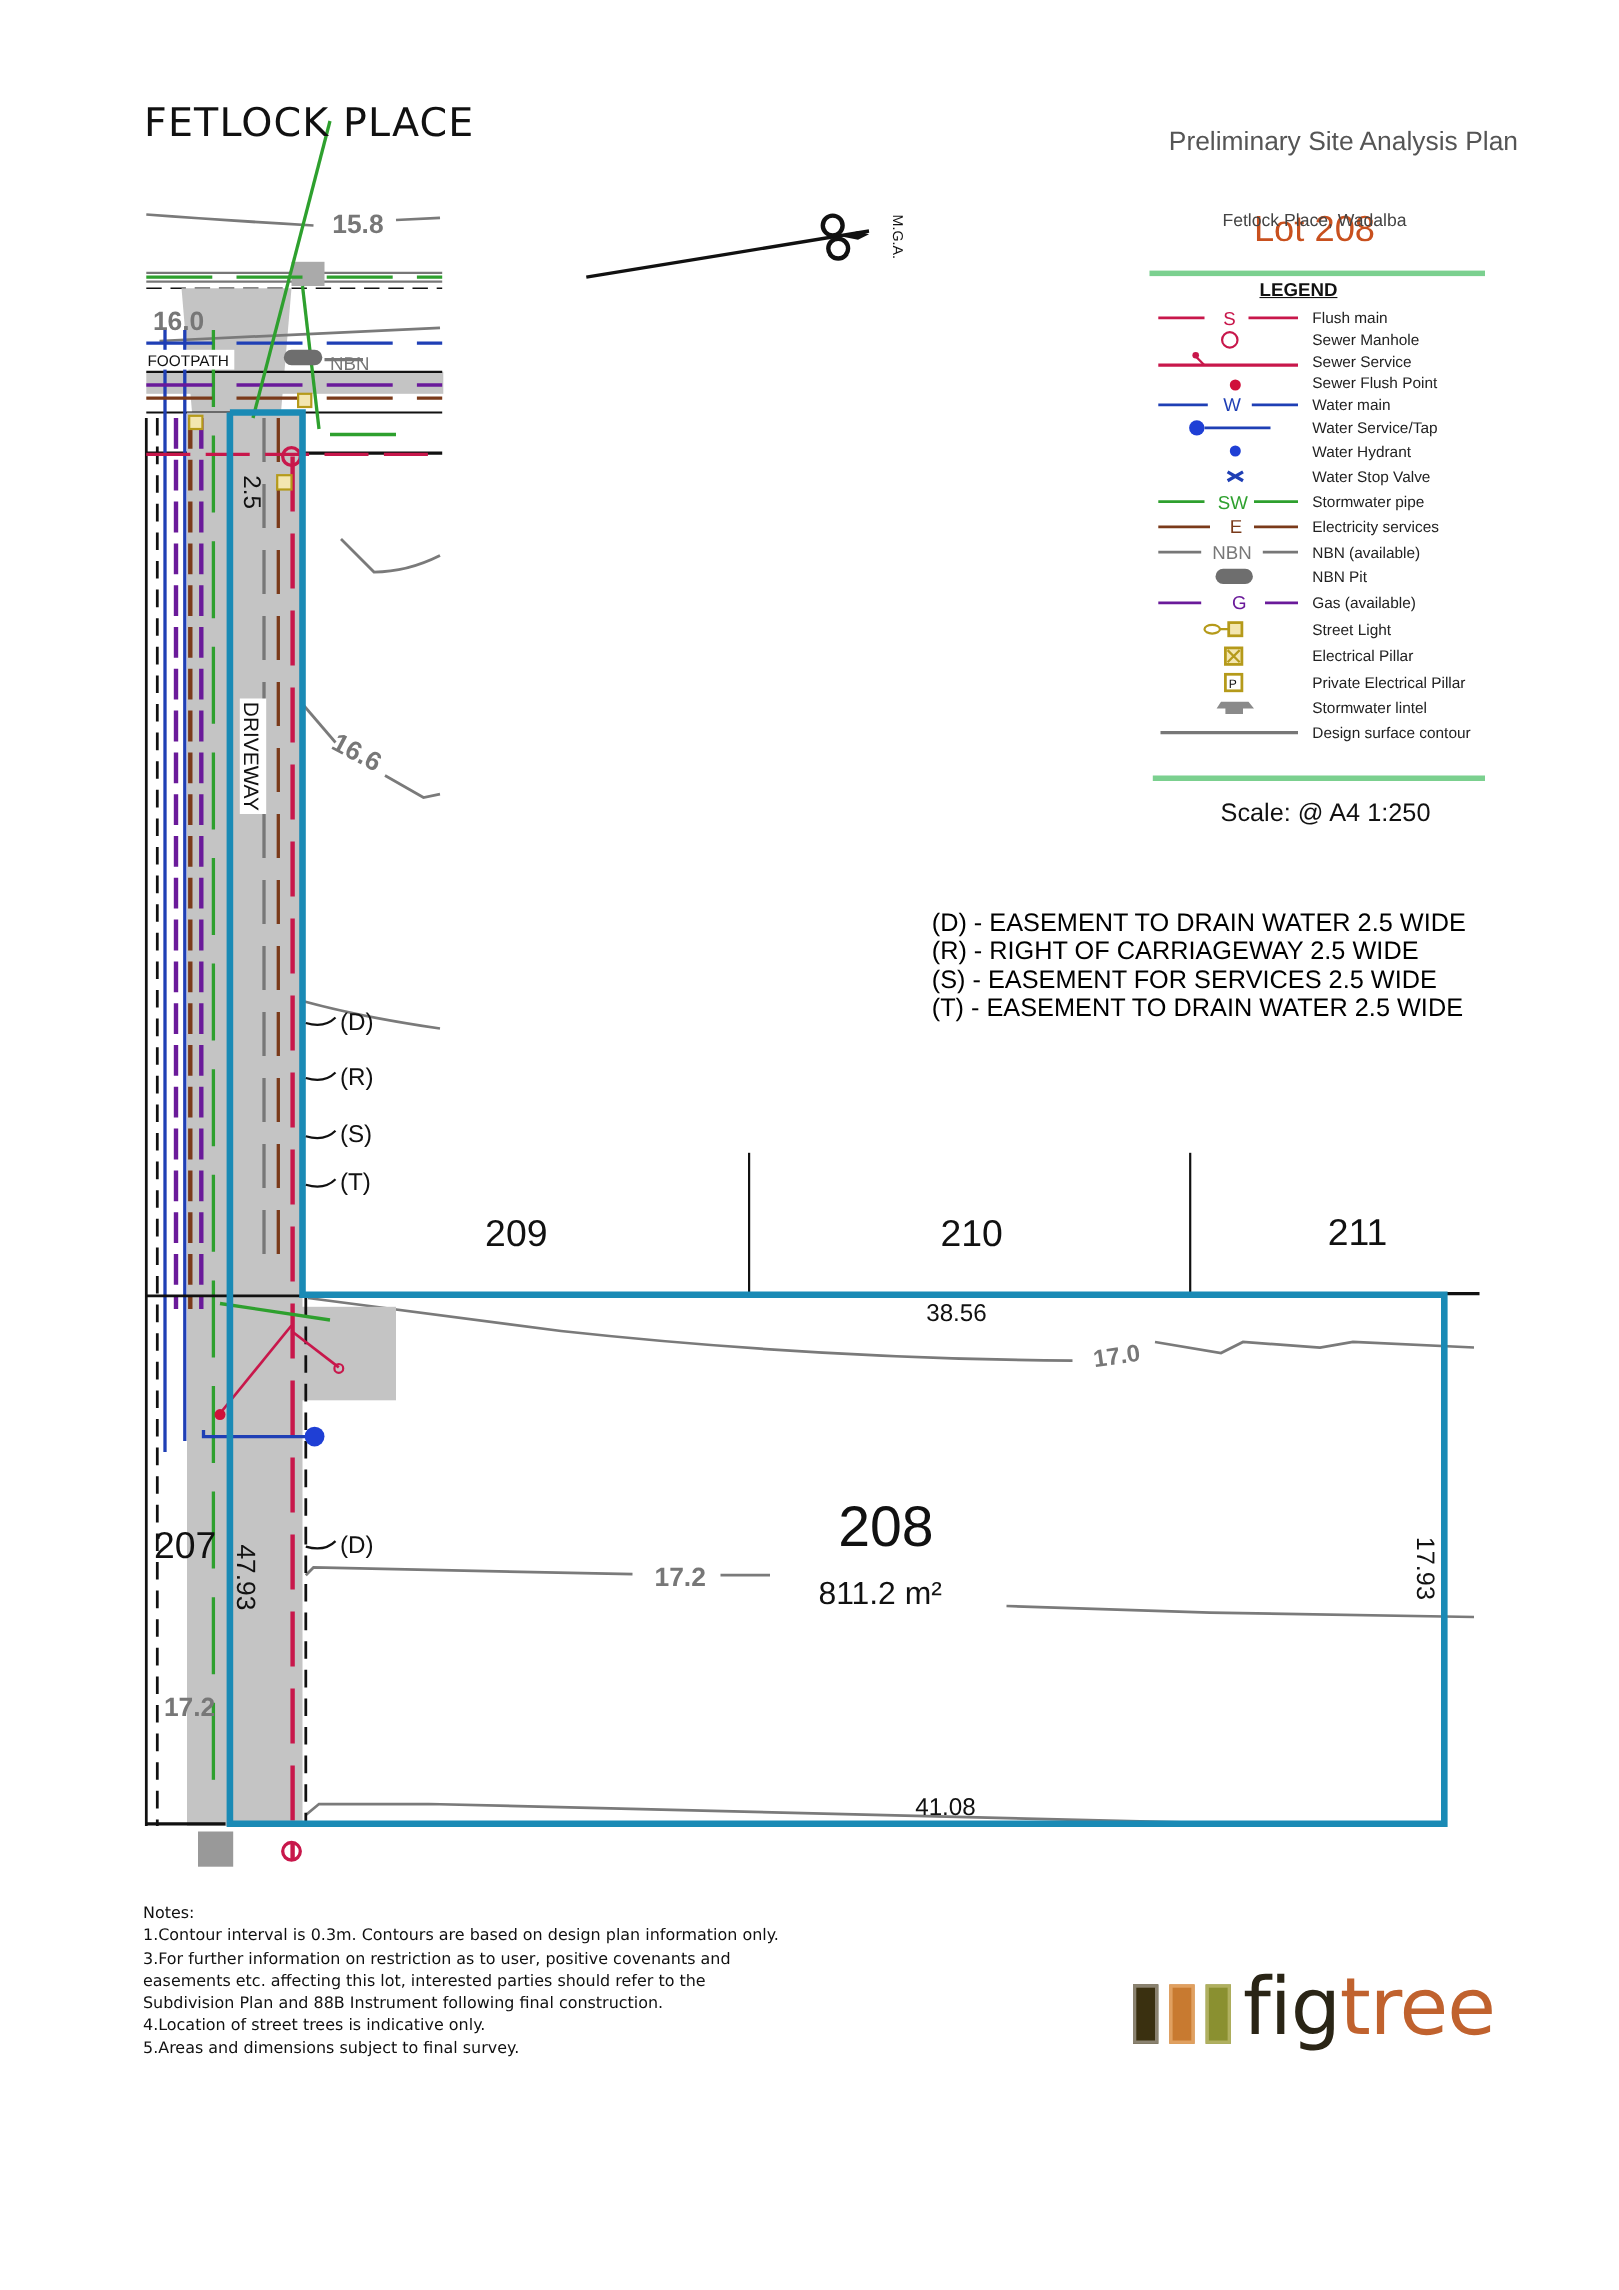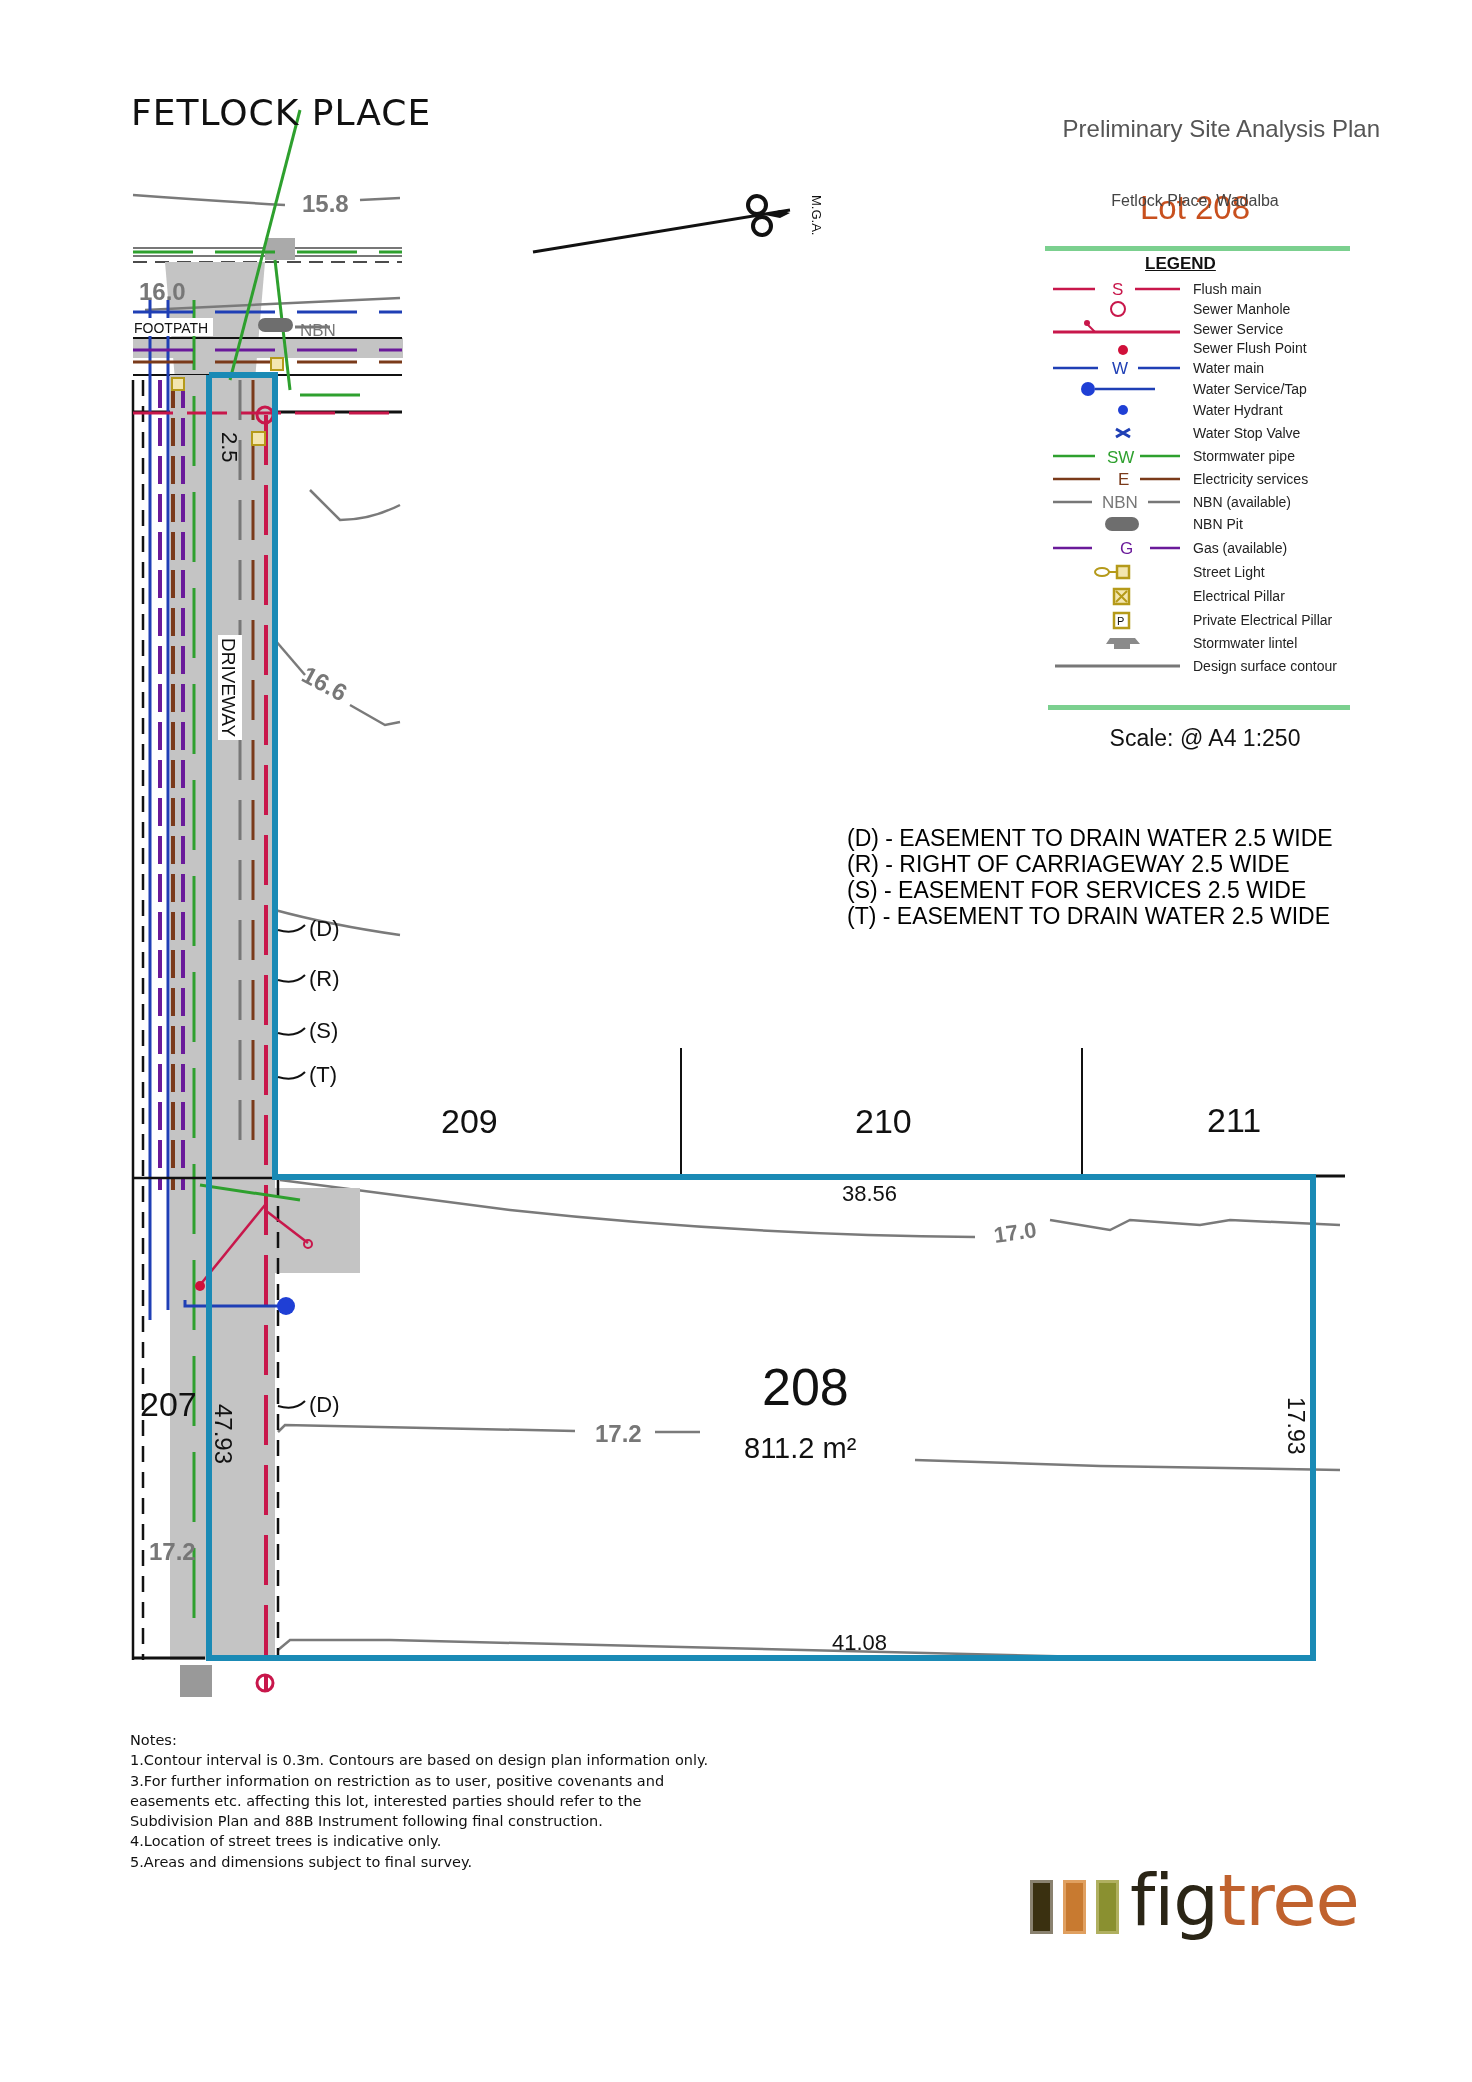--- a/index.html
+++ b/index.html
@@ -15,21 +15,21 @@
   .legend { position: absolute; left: 1050px; top: 252px; width: 310px; }
   .legend-title { position: absolute; left: 95px; top: 2px; font-size: 17px; font-weight: bold; text-decoration: underline; }
   .legend-row { position: absolute; left: 0; height: 22px; width: 310px; }
   .legend-symbol { position: absolute; left: 0; top: 0; width: 130px; height: 22px; }
   .legend-label { position: absolute; left: 143px; top: 3px; font-size: 14px; color: #222; white-space: nowrap; }
   .scale { position: absolute; left: 1050px; top: 725px; width: 310px; text-align: center; font-size: 23px; color: #111; }
   .easements { position: absolute; left: 847px; top: 825px; font-size: 23px; line-height: 26px; color: #000000; }
   .easement-line { white-space: nowrap; }
   .notes { position: absolute; left: 130px; top: 1730px; width: 580px; font-family: "DejaVu Sans", sans-serif; font-size: 14.5px; line-height: 20.3px; color: #111; }
   .notes div { white-space: normal; }
-  .logo { position: absolute; left: 1030px; top: 1868px; height: 80px; width: 360px; padding-left: 33px; }
+  .logo { position: absolute; left: 1030px; top: 1792px; height: 80px; width: 360px; padding-left: 33px; }
   .logo-bar { position: absolute; top: 12px; width: 23px; height: 54px; border: 3px solid; box-sizing: border-box; }
   .logo-text { position: absolute; left: 100px; top: -10px; font-size: 72px; font-family: "DejaVu Sans", sans-serif; letter-spacing: -1px; }
   .logo-fig { color: #2a2516; }
   .logo-tree { color: #c0622e; }
   svg text { font-family: "Liberation Sans", sans-serif; }
 </style>
 </head>
 <body>
 
 <svg id="plan" width="1472" height="2082" viewBox="0 0 1472 2082">

